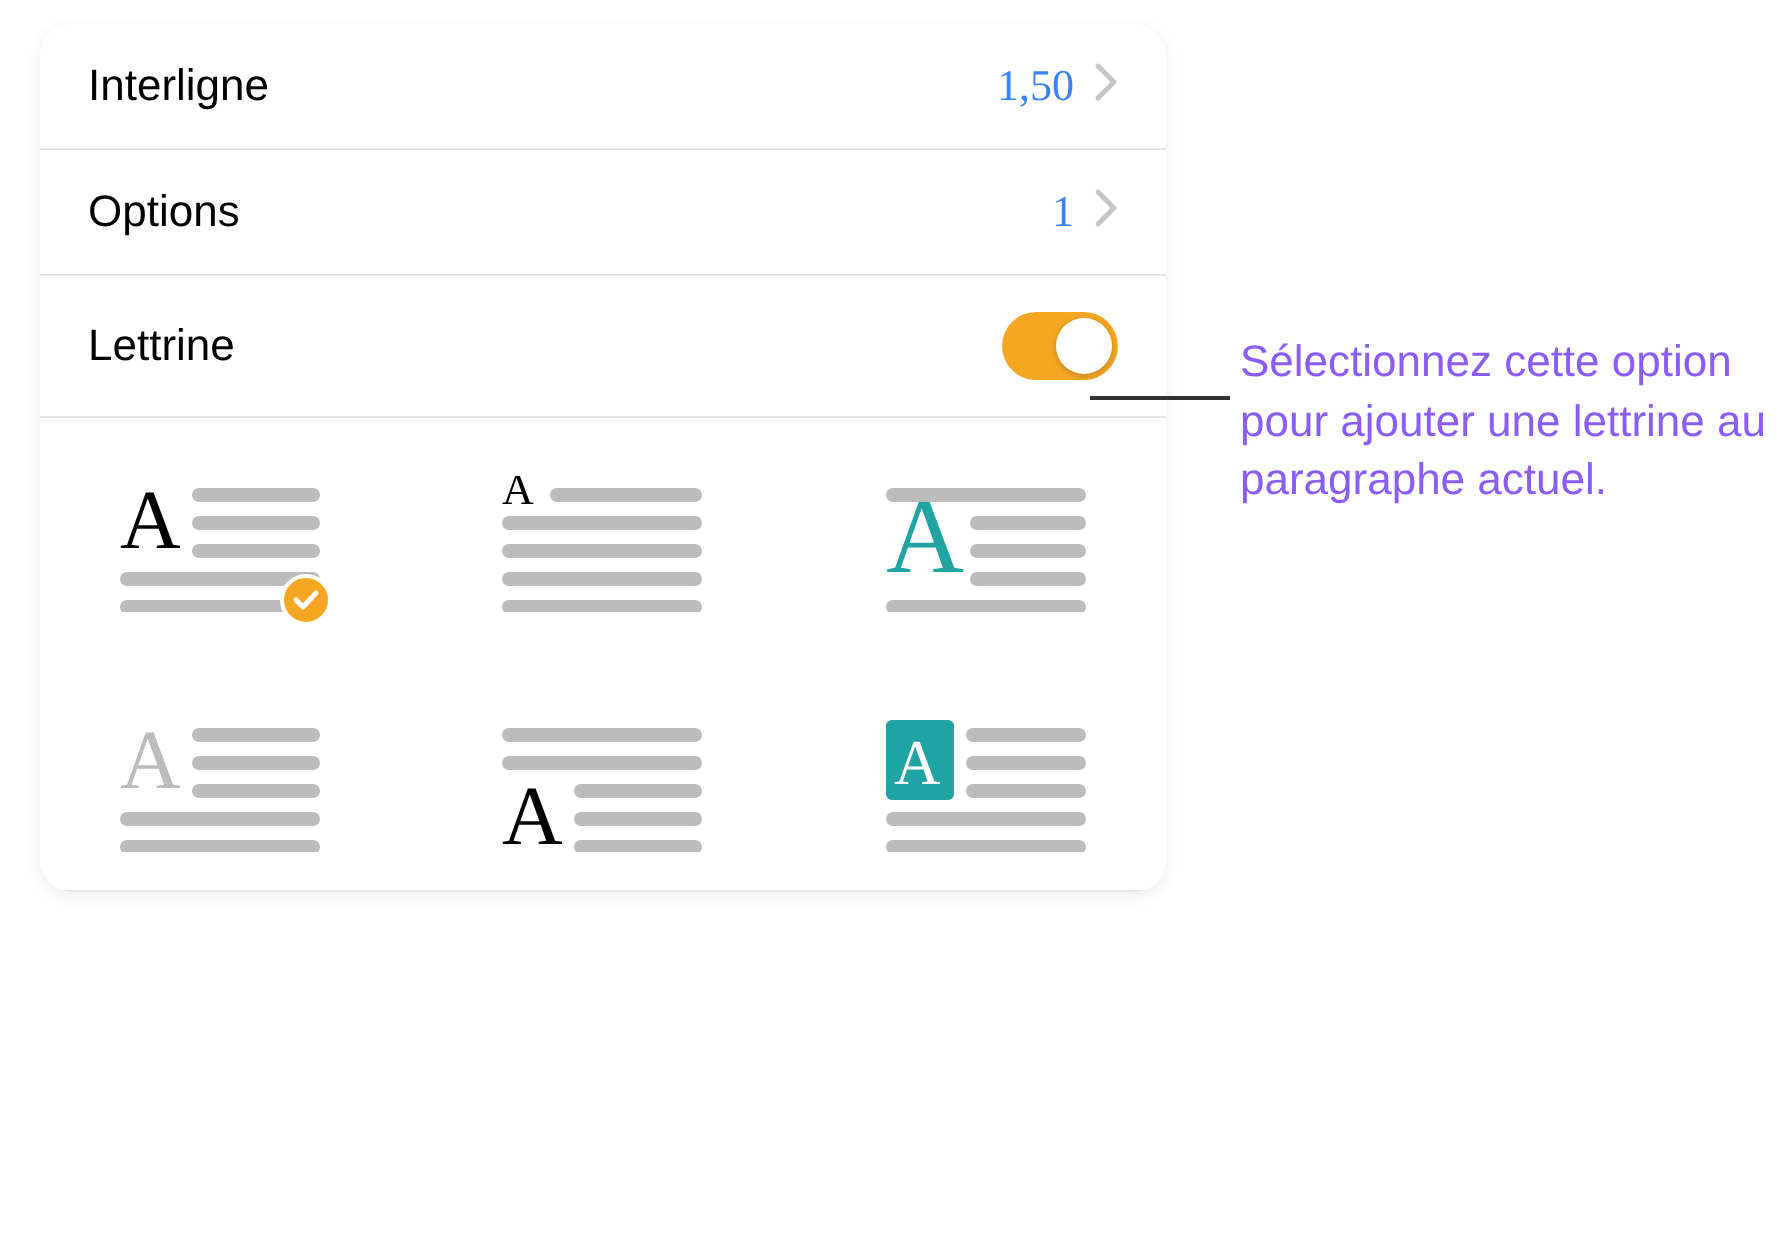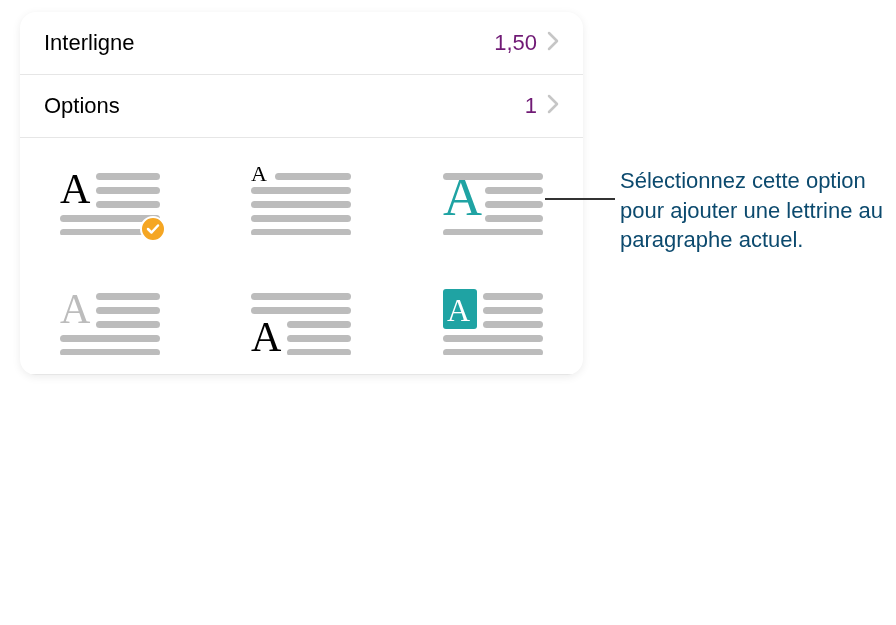--- a/index.html
+++ b/index.html
@@ -39,21 +39,22 @@
       color: #000;
       font-weight: 400;
     }
     .row-value {
       display: flex;
       align-items: center;
       gap: 10px;
     }
     .value-text {
       font-size: 22px;
-      color: #701a75;
+      color: #3b82f6;
+      font-family: Liberation Serif, serif;
     }
     .chevron {
       color: #c0c0c0;
     }
     .toggle {
       width: 58px;
       height: 34px;
       border-radius: 17px;
       background: #f5a623;
       position: relative;
@@ -118,21 +119,21 @@
       height: 2px;
       background: #333;
     }
     .callout-text {
       position: absolute;
       left: 620px;
       top: 166px;
       width: 270px;
       font-size: 22px;
       line-height: 1.35;
-      color: #0c4a6e;
+      color: #8b5cf6;
     }
   </style>
 </head>
 <body>
 
 <div class="panel">
 
   <div class="row">
     <span class="row-label">Interligne</span>
     <span class="row-value">
@@ -150,20 +151,24 @@
     <span class="row-value">
       <span class="value-text">1</span>
       <span class="chevron">
         <svg width="12" height="20" viewBox="0 0 12 20">
             <path d="M2 2 L10 10 L2 18" stroke="#c6c6c6" stroke-width="2.5" fill="none" stroke-linecap="round" stroke-linejoin="round"></path>
           </svg>
       </span>
     </span>
   </div>
 
+  <div class="row">
+    <span class="row-label">Lettrine</span>
+    <div class="toggle"></div>
+  </div>
 
   <div class="styles-section">
     <div class="styles-grid">
 
       <div class="style-option">
         <svg width="100" height="68" viewBox="0 0 100 68">
           <text x="0" y="36" font-family="Georgia, serif" font-size="42" fill="#000">A</text>
           <rect x="36" y="6" width="64" height="7" rx="3.5" fill="#bcbcbc"></rect>
           <rect x="36" y="20" width="64" height="7" rx="3.5" fill="#bcbcbc"></rect>
           <rect x="36" y="34" width="64" height="7" rx="3.5" fill="#bcbcbc"></rect>

